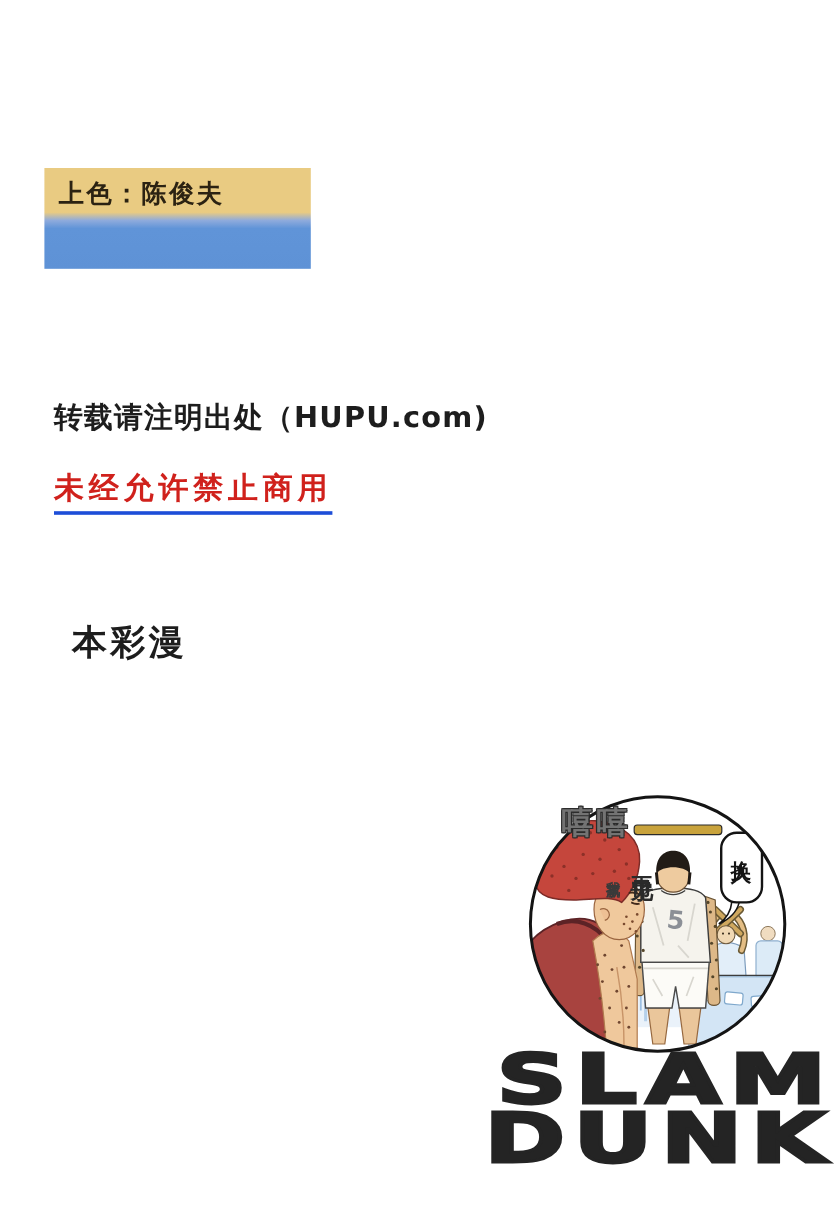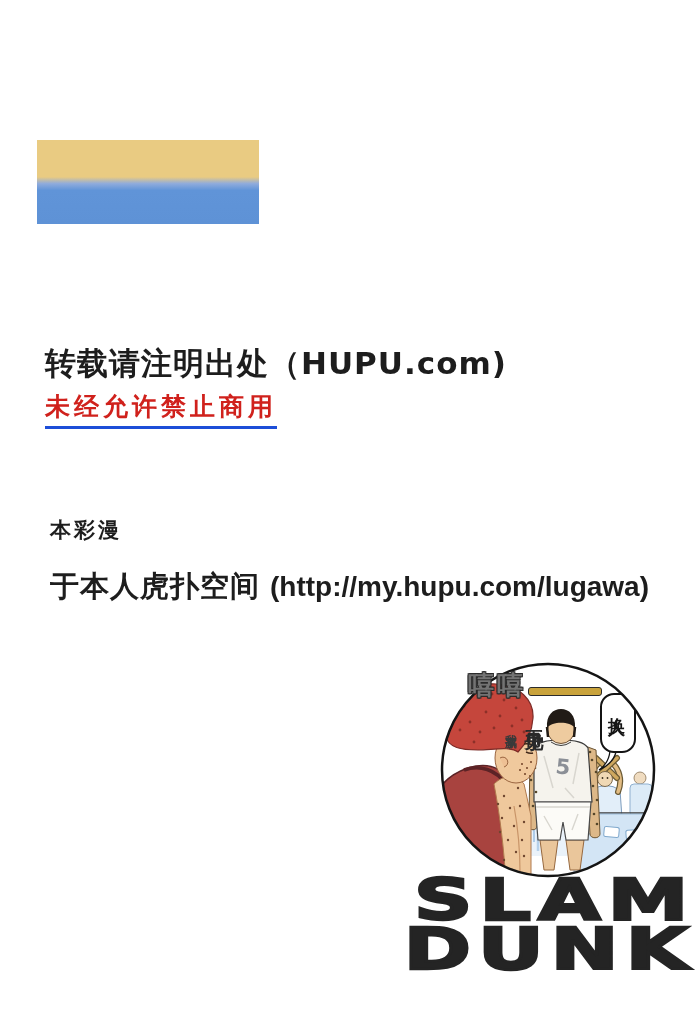--- a/index.html
+++ b/index.html
@@ -9,24 +9,24 @@
   
   .credit-box{position:absolute;left:37px;top:140px;width:222px;height:84px;
     background:linear-gradient(180deg,#e9cb82 0%,#e9cb82 44%,#8fabdc 52%,#6094d8 60%,#5e92d6 100%);}
   .credit-row{height:42px;line-height:42px;padding-left:12px;
     font-size:21px;font-weight:bold;letter-spacing:2px;color:#2b2212;white-space:nowrap;}
   .credit-row.author{color:#1d2433;}
 
   
   .hline{position:absolute;left:45px;white-space:nowrap;font-weight:bold;color:#1d1d1d;}
   .l-copy1{top:296px;font-size:28px;letter-spacing:2px;}
-  .l-copy2{top:343px;font-size:31px;letter-spacing:1px;}
+  .l-copy2{top:332px;font-size:24px;letter-spacing:1px;}
   .l-copy3{top:390px;font-size:25px;letter-spacing:4px;color:#d0211c;
            border-bottom:3px solid #1d4ed8;padding-bottom:3px;}
-  .l-promo1{top:516px;left:50px;font-size:21px;letter-spacing:3px;font-family:Liberation Serif, serif;}
+  .l-promo1{top:516px;left:60px;font-size:29px;letter-spacing:3px;font-family:Liberation Serif, serif;}
   .l-promo2{top:567px;left:50px;font-size:29px;letter-spacing:1px;}
   .l-promo2 .url{font-family:"Liberation Sans",sans-serif;font-weight:bold;
                  font-size:28px;letter-spacing:0;margin-left:10px;}
   .l-promo3{top:618px;left:50px;font-size:29px;letter-spacing:2px;}
 
   
   .panel{position:absolute;left:434px;top:656px;width:228px;height:228px;}
   .panel svg{position:absolute;left:0;top:0;}
   .sfx{position:absolute;left:34px;top:12px;font-size:26px;font-weight:bold;
        letter-spacing:3px;color:#737373;white-space:nowrap;
@@ -50,29 +50,29 @@
         line-height:49px;letter-spacing:5px;
         -webkit-text-stroke:2.5px #242424;
         transform:scaleX(1.42);transform-origin:right center;white-space:nowrap;}
 </style>
 </head>
 <body>
 
 <div id="page">
 
   <div class="credit-box">
+    <div class="credit-row">
+      <span>上色：陈俊夫</span>
+    </div>
   </div>
 
   <div class="hline l-copy2">转载请注明出处（HUPU.com)</div>
   <div class="hline l-copy3">未经允许禁止商用</div>
 
   <div class="hline l-promo1">本彩漫</div>
-  <div class="hline l-promo2">
-    <span>于本人虎扑空间</span><span class="url">(http://my.hupu.com/lugawa)</span>
-  </div>
 
   <div class="panel">
     <svg width="228" height="228" viewBox="0 0 228 228">
       <defs>
         <clipPath id="cclip">
             <circle cx="114" cy="114" r="106"></circle>
           </clipPath>
       </defs>
       <circle cx="114" cy="114" r="106" fill="#ffffff"></circle>
       <g clip-path="url(#cclip)">

